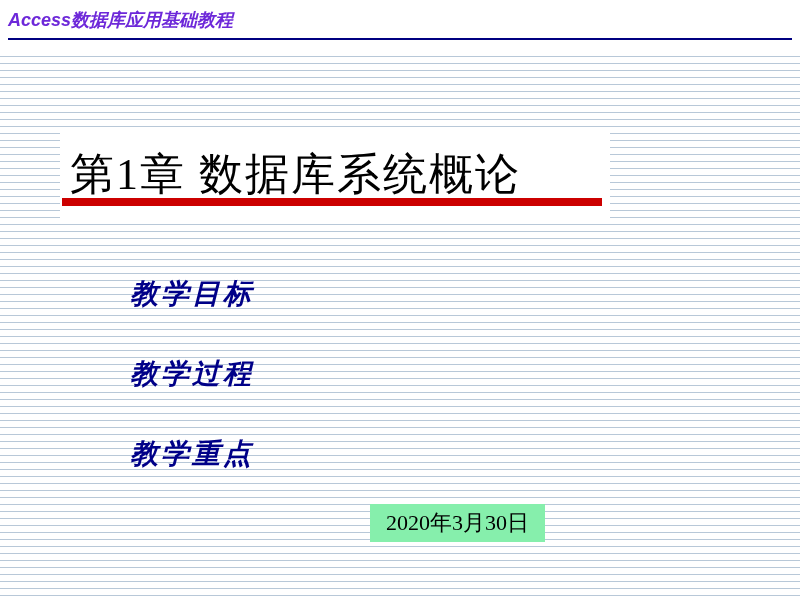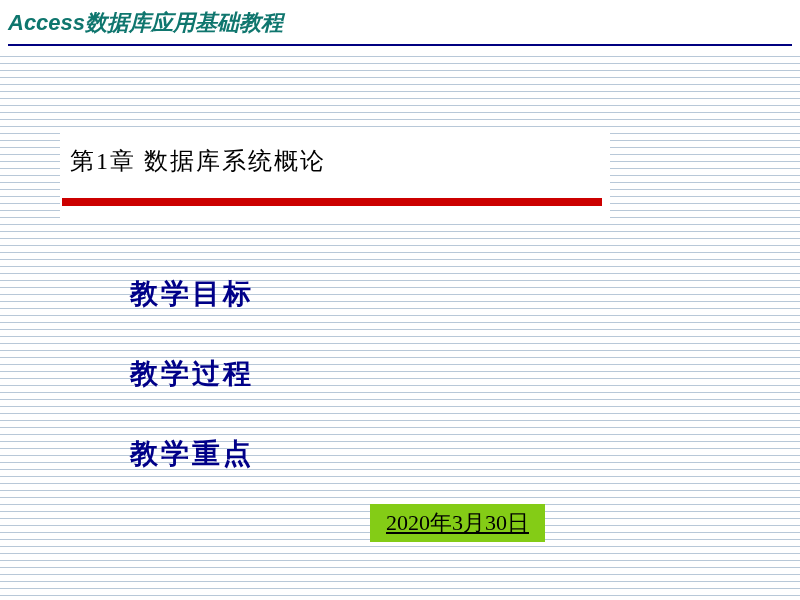--- a/index.html
+++ b/index.html
@@ -17,23 +17,23 @@
     }
     .header {
       display: flex;
       justify-content: space-between;
       align-items: center;
       padding: 8px 20px 4px 8px;
       position: relative;
       z-index: 10;
     }
     .header-left {
-      color: #0f766e;
+      color: #6d28d9;
       font-weight: bold;
-      font-size: 22px;
+      font-size: 18px;
       font-style: italic;
       font-family: "SimHei", "黑体", sans-serif;
     }
     .header-right {
       color: #cc0000;
       font-weight: bold;
       font-size: 18px;
       font-family: "SimHei", "黑体", sans-serif;
     }
     .header-line {
@@ -63,21 +63,21 @@
       left: 60px;
       width: 550px;
       height: 90px;
       background: #ffffff;
       z-index: 5;
     }
     .chapter-title {
       position: absolute;
       top: 145px;
       left: 70px;
-      font-size: 24px;
+      font-size: 44px;
       color: #000000;
       font-family: "SimSun", "宋体", serif;
       z-index: 6;
       letter-spacing: 2px;
     }
     .red-underline {
       position: absolute;
       top: 198px;
       left: 62px;
       width: 540px;
@@ -88,32 +88,32 @@
     .section-list {
       position: absolute;
       top: 275px;
       left: 130px;
       z-index: 6;
     }
     .section-item {
       color: #000088;
       font-size: 28px;
       font-weight: bold;
+      font-style: italic;
       font-family: "KaiTi", "楷体", serif;
       margin-bottom: 42px;
       letter-spacing: 3px;
     }
     .date-box {
       position: absolute;
       bottom: 58px;
       left: 370px;
-      background: #84cc16;
+      background: #86efac;
       padding: 4px 16px;
       z-index: 6;
-      text-decoration: underline;
     }
     .date-text {
       font-size: 22px;
       color: #000000;
       font-family: "SimSun", "宋体", serif;
     }
   </style>
 </head>
 <body>
 

